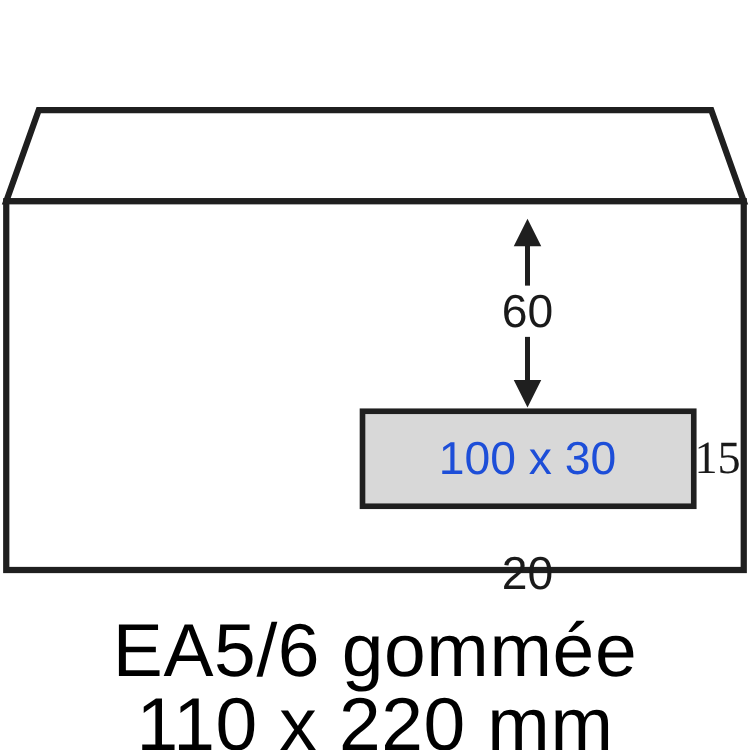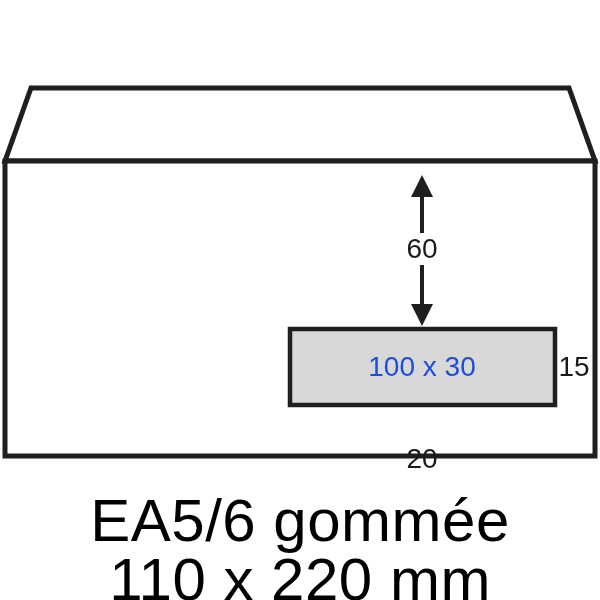--- a/index.html
+++ b/index.html
@@ -16,39 +16,40 @@
     font-family: "Liberation Sans", sans-serif;
   }
   .stage svg {
     position: absolute;
     left: 0;
     top: 0;
   }
   .label {
     position: absolute;
     transform: translate(-50%, -50%);
-    font-size: 28px;
+    font-size: 37px;
     line-height: 1;
     color: #1a1a1a;
     white-space: nowrap;
   }
   .dim-60 {
     left: 422px;
     top: 249px;
     background: #ffffff;
     padding: 2px 4px;
   }
   .win-label {
     left: 422px;
     top: 367px;
     color: #1d4ed8;
   }
   .dim-15 {
     left: 574px;
     top: 367px;
+    font-family: Liberation Serif, serif;
   }
   .dim-20 {
     left: 422px;
     top: 435px;
     margin-top: 24px;
   }
   .caption {
     position: absolute;
     left: 0;
     top: 461px;

